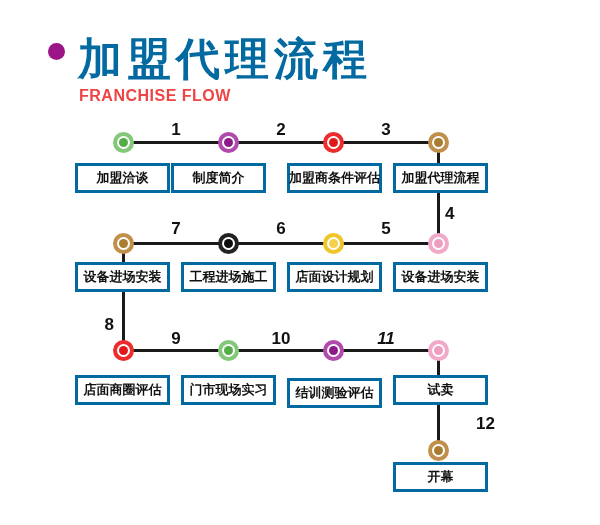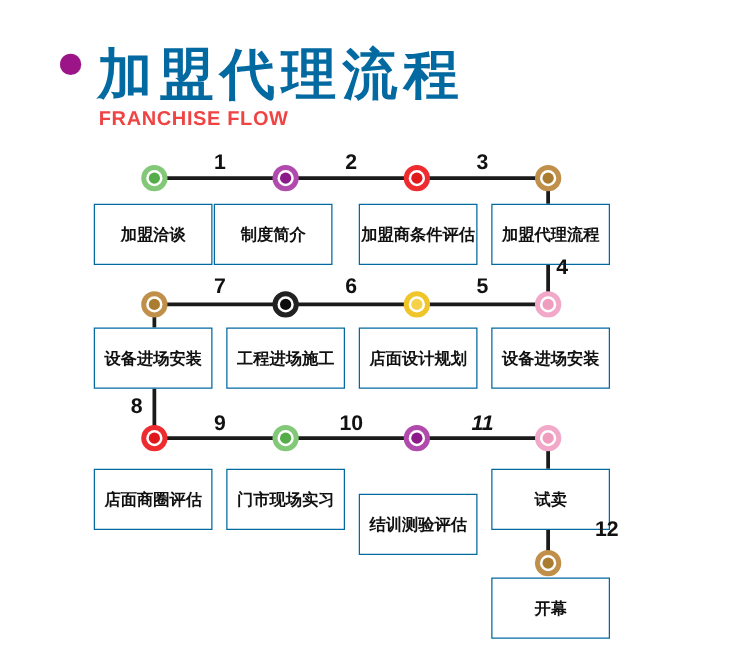--- a/index.html
+++ b/index.html
@@ -22,22 +22,22 @@
   }
   .subtitle {
     position:absolute; left:79px; top:87px;
     font-size:16px; font-weight:800; letter-spacing:0.5px;
     color:#ef4444; white-space:nowrap;
   }
 
   .hline, .vline { position:absolute; background:#1a1a1a; }
 
   .fbox {
-    position:absolute; width:95px; height:49px;
-    border:1px solid #0369a1; background:#fff;
+    position:absolute; width:95px; height:30px;
+    border:3px solid #0369a1; background:#fff;
     display:flex; align-items:center; justify-content:center;
     font-size:13px; font-weight:700; color:#111; white-space:nowrap;
   }
 
   .num {
     position:absolute; font-size:17px; font-weight:800; color:#111;
     line-height:20px;
   }
 
   .node {
@@ -118,21 +118,21 @@
         <span class="gap">
           <span class="core" style="background: rgb(239, 157, 191);"></span>
         </span>
       </span>
       <div class="hline" style="left: 123px; top: 348.5px; width: 315px; height: 3px; background: rgb(26, 26, 26);"></div>
       <div class="num" style="left: 162px; top: 329px; width: 28px; text-align: center;">9</div>
       <div class="num" style="left: 267px; top: 329px; width: 28px; text-align: center;">10</div>
       <div class="num" style="left: 372px; top: 329px; width: 28px; text-align: center; font-style: italic;">11</div>
       <div class="fbox" style="left: 75px; top: 375px;">店面商圈评估</div>
       <div class="fbox" style="left: 181px; top: 375px;">门市现场实习</div>
-      <div class="fbox" style="left: 287px; top: 395px;">结训测验评估</div>
+      <div class="fbox" style="left: 287px; top: 378px;">结训测验评估</div>
       <div class="fbox" style="left: 393px; top: 375px;">试卖</div>
       <span class="node" style="left: 112.5px; top: 339.5px; width: 21px; height: 21px; background: rgb(238, 43, 46);">
         <span class="gap">
           <span class="core" style="background: rgb(225, 24, 27);"></span>
         </span>
       </span>
       <span class="node" style="left: 217.5px; top: 339.5px; width: 21px; height: 21px; background: rgb(130, 200, 120);">
         <span class="gap">
           <span class="core" style="background: rgb(85, 173, 73);"></span>
         </span>

